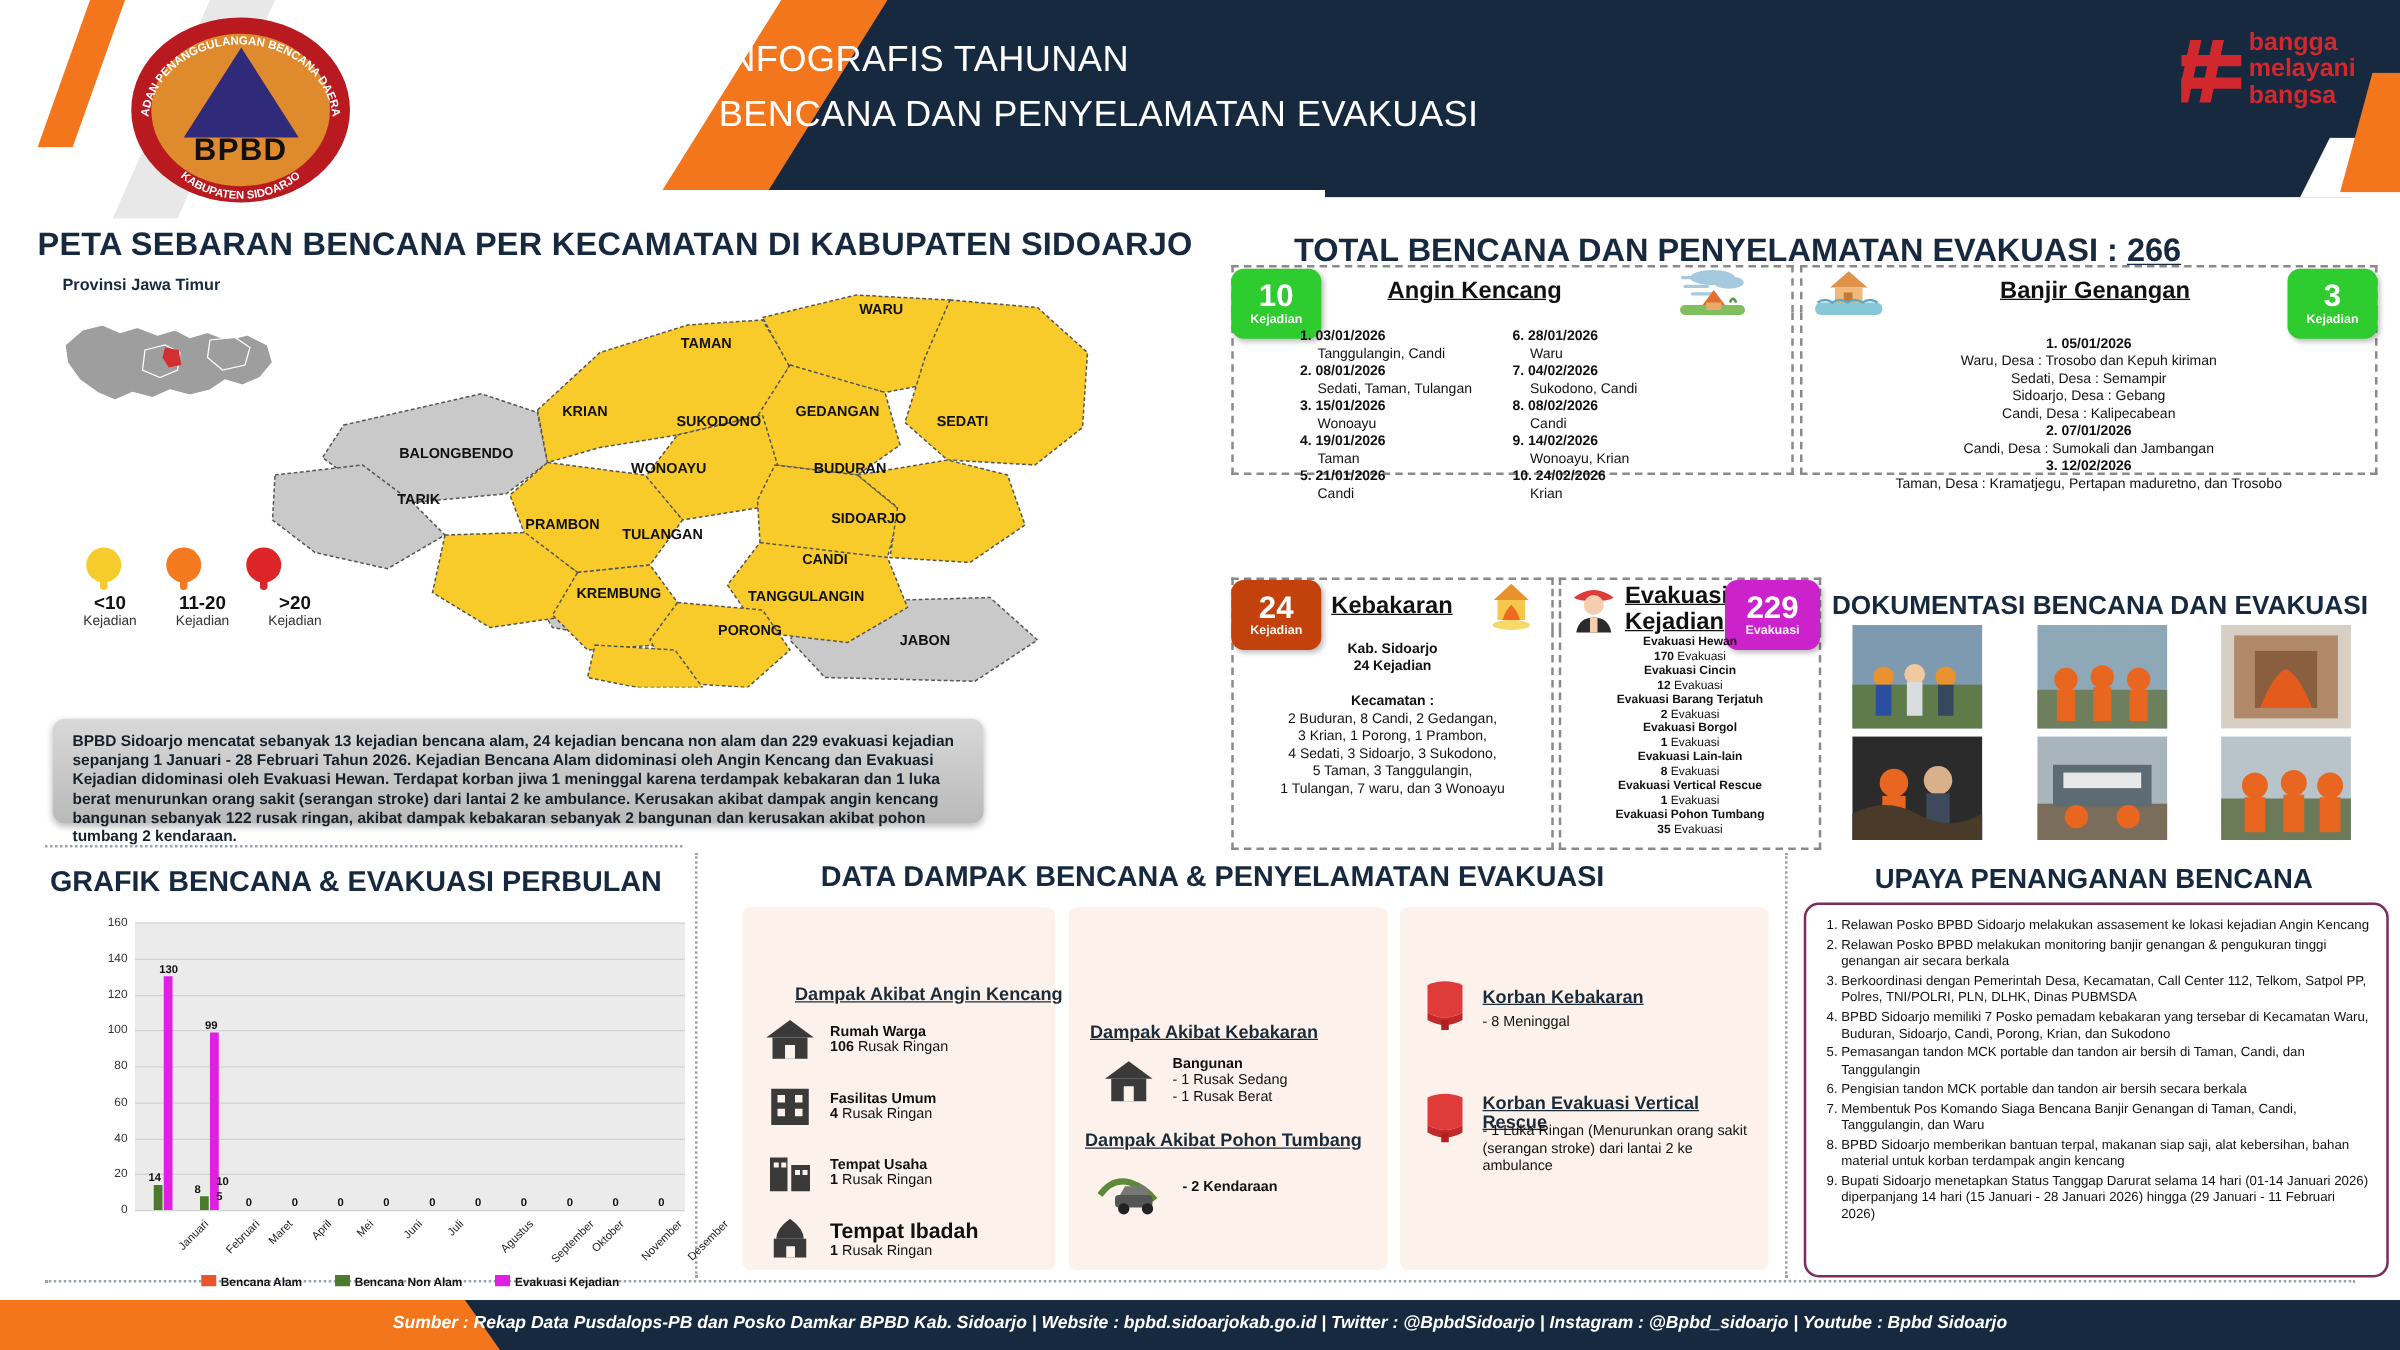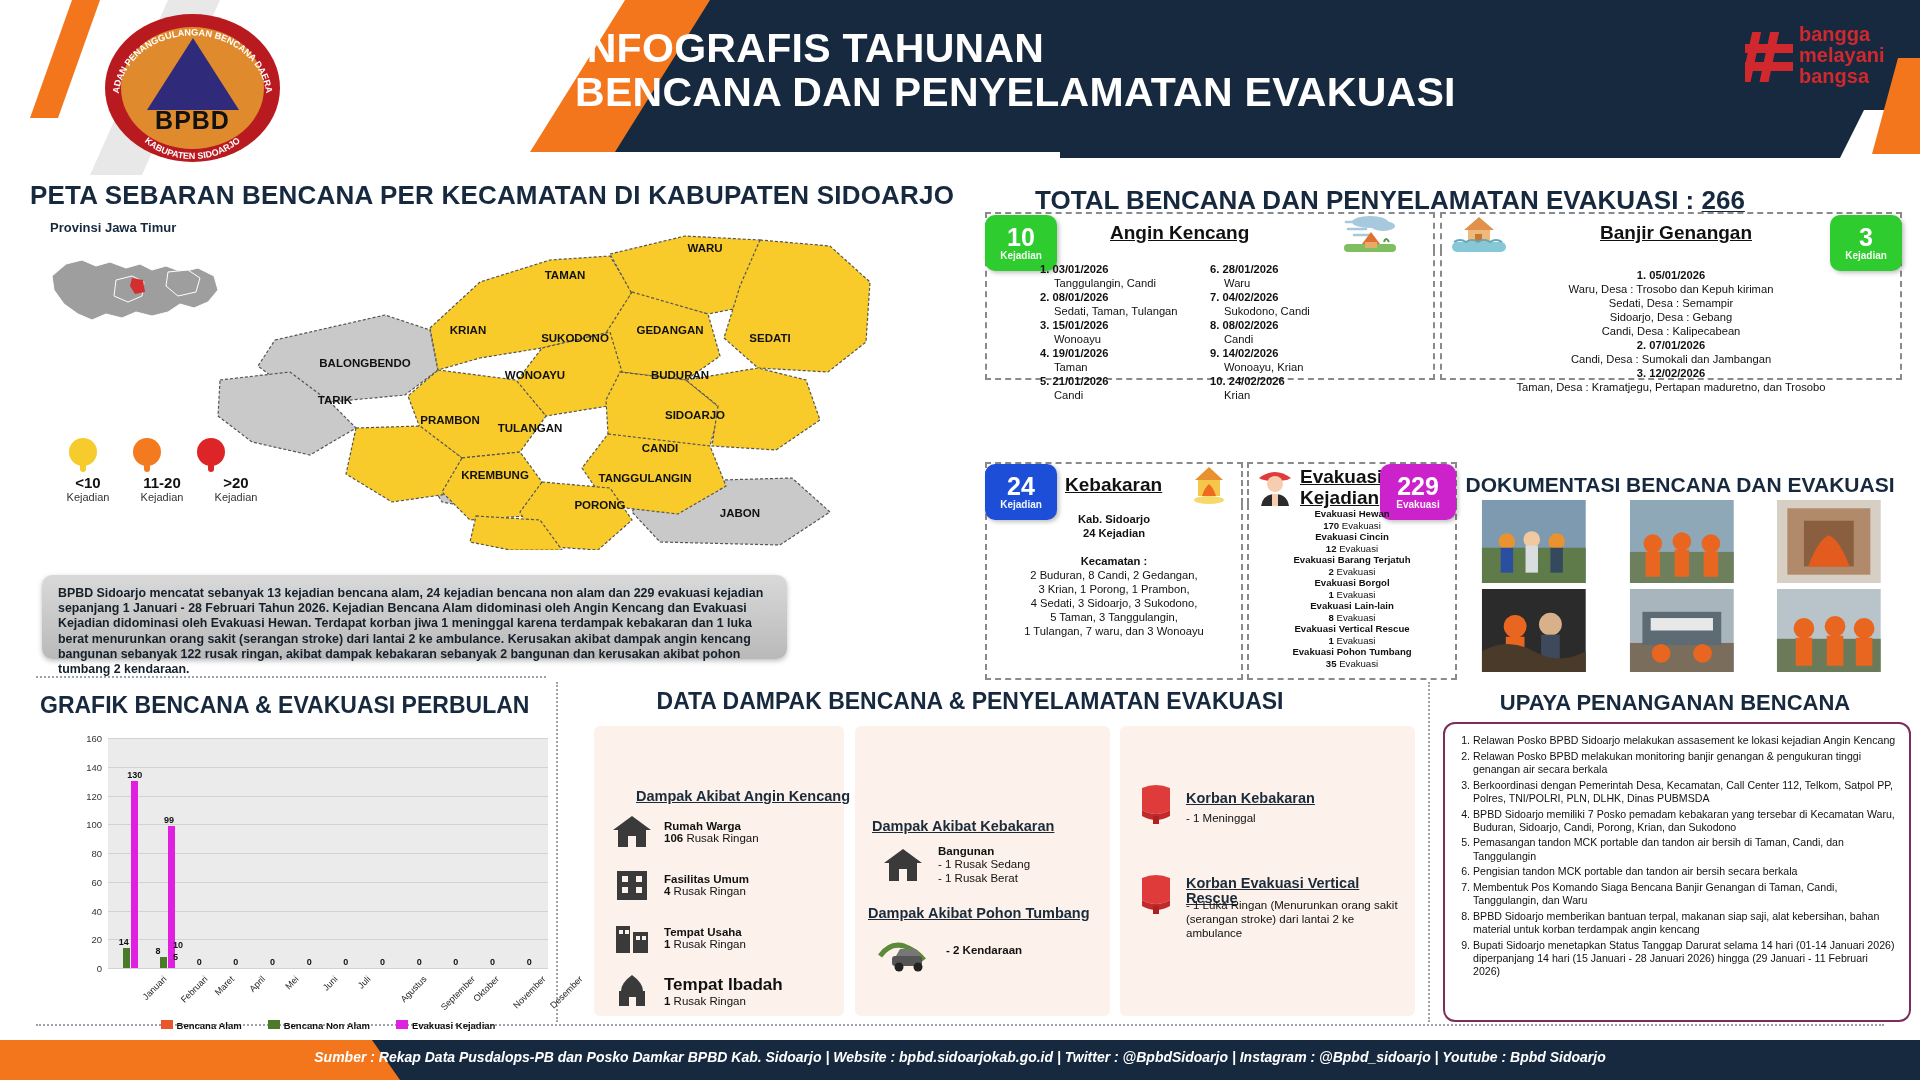--- a/index.html
+++ b/index.html
@@ -13,22 +13,22 @@
   .header { position:absolute; left:0; top:0; width:1920px; height:175px; background:#ffffff; overflow:hidden; }
   .hdr-navy { position:absolute; left:560px; top:0; width:1360px; height:152px; background:#16293f;
               clip-path:polygon(72px 0, 1360px 0, 1360px 152px, 0 152px); }
   .hdr-stripe-o1 { position:absolute; left:30px; top:0; width:70px; height:118px; background:#f4761c;
                    clip-path:polygon(42px 0, 70px 0, 28px 118px, 0 118px); }
   .hdr-stripe-g1 { position:absolute; left:90px; top:0; width:130px; height:175px; background:#e8e8e8;
                    clip-path:polygon(78px 0, 130px 0, 52px 175px, 0 175px); }
   .hdr-stripe-o2 { position:absolute; left:530px; top:0; width:180px; height:152px; background:#f4761c;
                    clip-path:polygon(95px 0, 180px 0, 85px 152px, 0 152px); }
   .hdr-logo { position:absolute; left:105px; top:14px; width:175px; height:148px; }
-  .hdr-title { position:absolute; left:575px; top:26px; color:#fff; font-weight:bold;
-               font-size:41px; line-height:44px; letter-spacing:.3px; font-family:"Liberation Sans", sans-serif; }
+  .hdr-title { position:absolute; left:575px; top:26px; color:#fff; font-weight:normal;
+               font-size:29px; line-height:44px; letter-spacing:.3px; font-family:"Liberation Sans", sans-serif; }
   .hdr-title div { white-space:nowrap; }
   .hdr-date-wrap { position:absolute; left:1060px; top:118px; width:860px; height:40px; }
   .hdr-date-bg { position:absolute; left:0; top:0; width:860px; height:40px; background:#16293f;
                  clip-path:polygon(0 0, 790px 0, 822px 40px, 0 40px); }
   .hdr-date { position:absolute; left:0; top:4px; width:790px; text-align:right; color:#fff;
               font-size:25px; font-weight:bold; font-style:italic; }
   .hdr-wedge-w { position:absolute; left:1840px; top:110px; width:85px; height:48px; background:#ffffff;
                  clip-path:polygon(24px 0, 85px 0, 61px 48px, 0 48px); }
   .hdr-wedge-o { position:absolute; left:1872px; top:58px; width:60px; height:96px; background:#f4761c;
                  clip-path:polygon(26px 0, 60px 0, 60px 96px, 0 96px); }
@@ -369,21 +369,21 @@
     <div>Sidoarjo, Desa : Gebang</div>
     <div>Candi, Desa : Kalipecabean</div>
     <div style="font-weight: bold;">2. 07/01/2026</div>
     <div>Candi, Desa : Sumokali dan Jambangan</div>
     <div style="font-weight: bold;">3. 12/02/2026</div>
     <div>Taman, Desa : Kramatjegu, Pertapan maduretno, dan Trosobo</div>
   </div>
 
 <div class="dash-box" style="left:985px;top:462px;width:258px;height:42px;border-bottom:none;"></div>
 <div class="dash-box" style="left:985px;top:504px;width:258px;height:176px;border-top:none;"></div>
-<div class="badge" style="left:985px;top:464px;background:#1d4ed8;">
+<div class="badge" style="left:985px;top:464px;background:#c2410c;">
   <div class="bn">24</div>
   <div class="bl">Kejadian</div>
 </div>
 <div class="panel-head" style="left:1065px;top:474px;">Kebakaran</div>
 <svg style="position:absolute;left:1185px;top:464px;width:48px;height:42px;" viewBox="0 0 48 42">
   <path d="M10 16 l14 -13 l14 13 z" fill="#e8912f"></path>
   <rect x="13" y="16" width="22" height="16" fill="#f4c64a"></rect>
   <path d="M17 32 q3 -9 7 -12 q4 3 7 12 z" fill="#ef6a1e"></path>
   <ellipse cx="24" cy="36" rx="15" ry="4" fill="#f7d96a"></ellipse>
 </svg>
@@ -644,21 +644,21 @@
 </svg>
 <div style="position:absolute;left:946px;top:944px;font-size:11.5px;font-weight:bold;color:#111;">- 2 Kendaraan</div>
 
 <div class="dampak-box" style="left:1120px;top:726px;width:295px;height:290px;"></div>
 <svg style="position:absolute;left:1136px;top:782px;width:40px;height:42px;" viewBox="0 0 40 42">
   <path d="M6 6 q14 -6 28 0 v22 q-14 8 -28 0 z" fill="#e03b3b"></path>
   <path d="M6 28 q14 8 28 0 v6 q-14 8 -28 0 z" fill="#c02a2a"></path>
   <rect x="17" y="34" width="6" height="8" fill="#b02020"></rect>
 </svg>
 <div class="dh" style="position:absolute;left:1186px;top:790px;width:220px;">Korban Kebakaran</div>
-<div style="position:absolute;left:1186px;top:812px;font-size:11.5px;color:#111;">- 1 Meninggal</div>
+<div style="position:absolute;left:1186px;top:812px;font-size:11.5px;color:#111;">- 8 Meninggal</div>
 <svg style="position:absolute;left:1136px;top:872px;width:40px;height:42px;" viewBox="0 0 40 42">
   <path d="M6 6 q14 -6 28 0 v22 q-14 8 -28 0 z" fill="#e03b3b"></path>
   <path d="M6 28 q14 8 28 0 v6 q-14 8 -28 0 z" fill="#c02a2a"></path>
   <rect x="17" y="34" width="6" height="8" fill="#b02020"></rect>
 </svg>
 <div class="dh" style="position:absolute;left:1186px;top:876px;width:228px;line-height:15px;">Korban Evakuasi Vertical Rescue</div>
 <div style="position:absolute;left:1186px;top:898px;width:215px;font-size:11.5px;color:#111;line-height:14px;">- 1 Luka Ringan (Menurunkan orang sakit (serangan stroke) dari lantai 2 ke ambulance</div>
 
 <div class="sec-title upaya-title">UPAYA PENANGANAN BENCANA</div>
 <div class="upaya-box">

